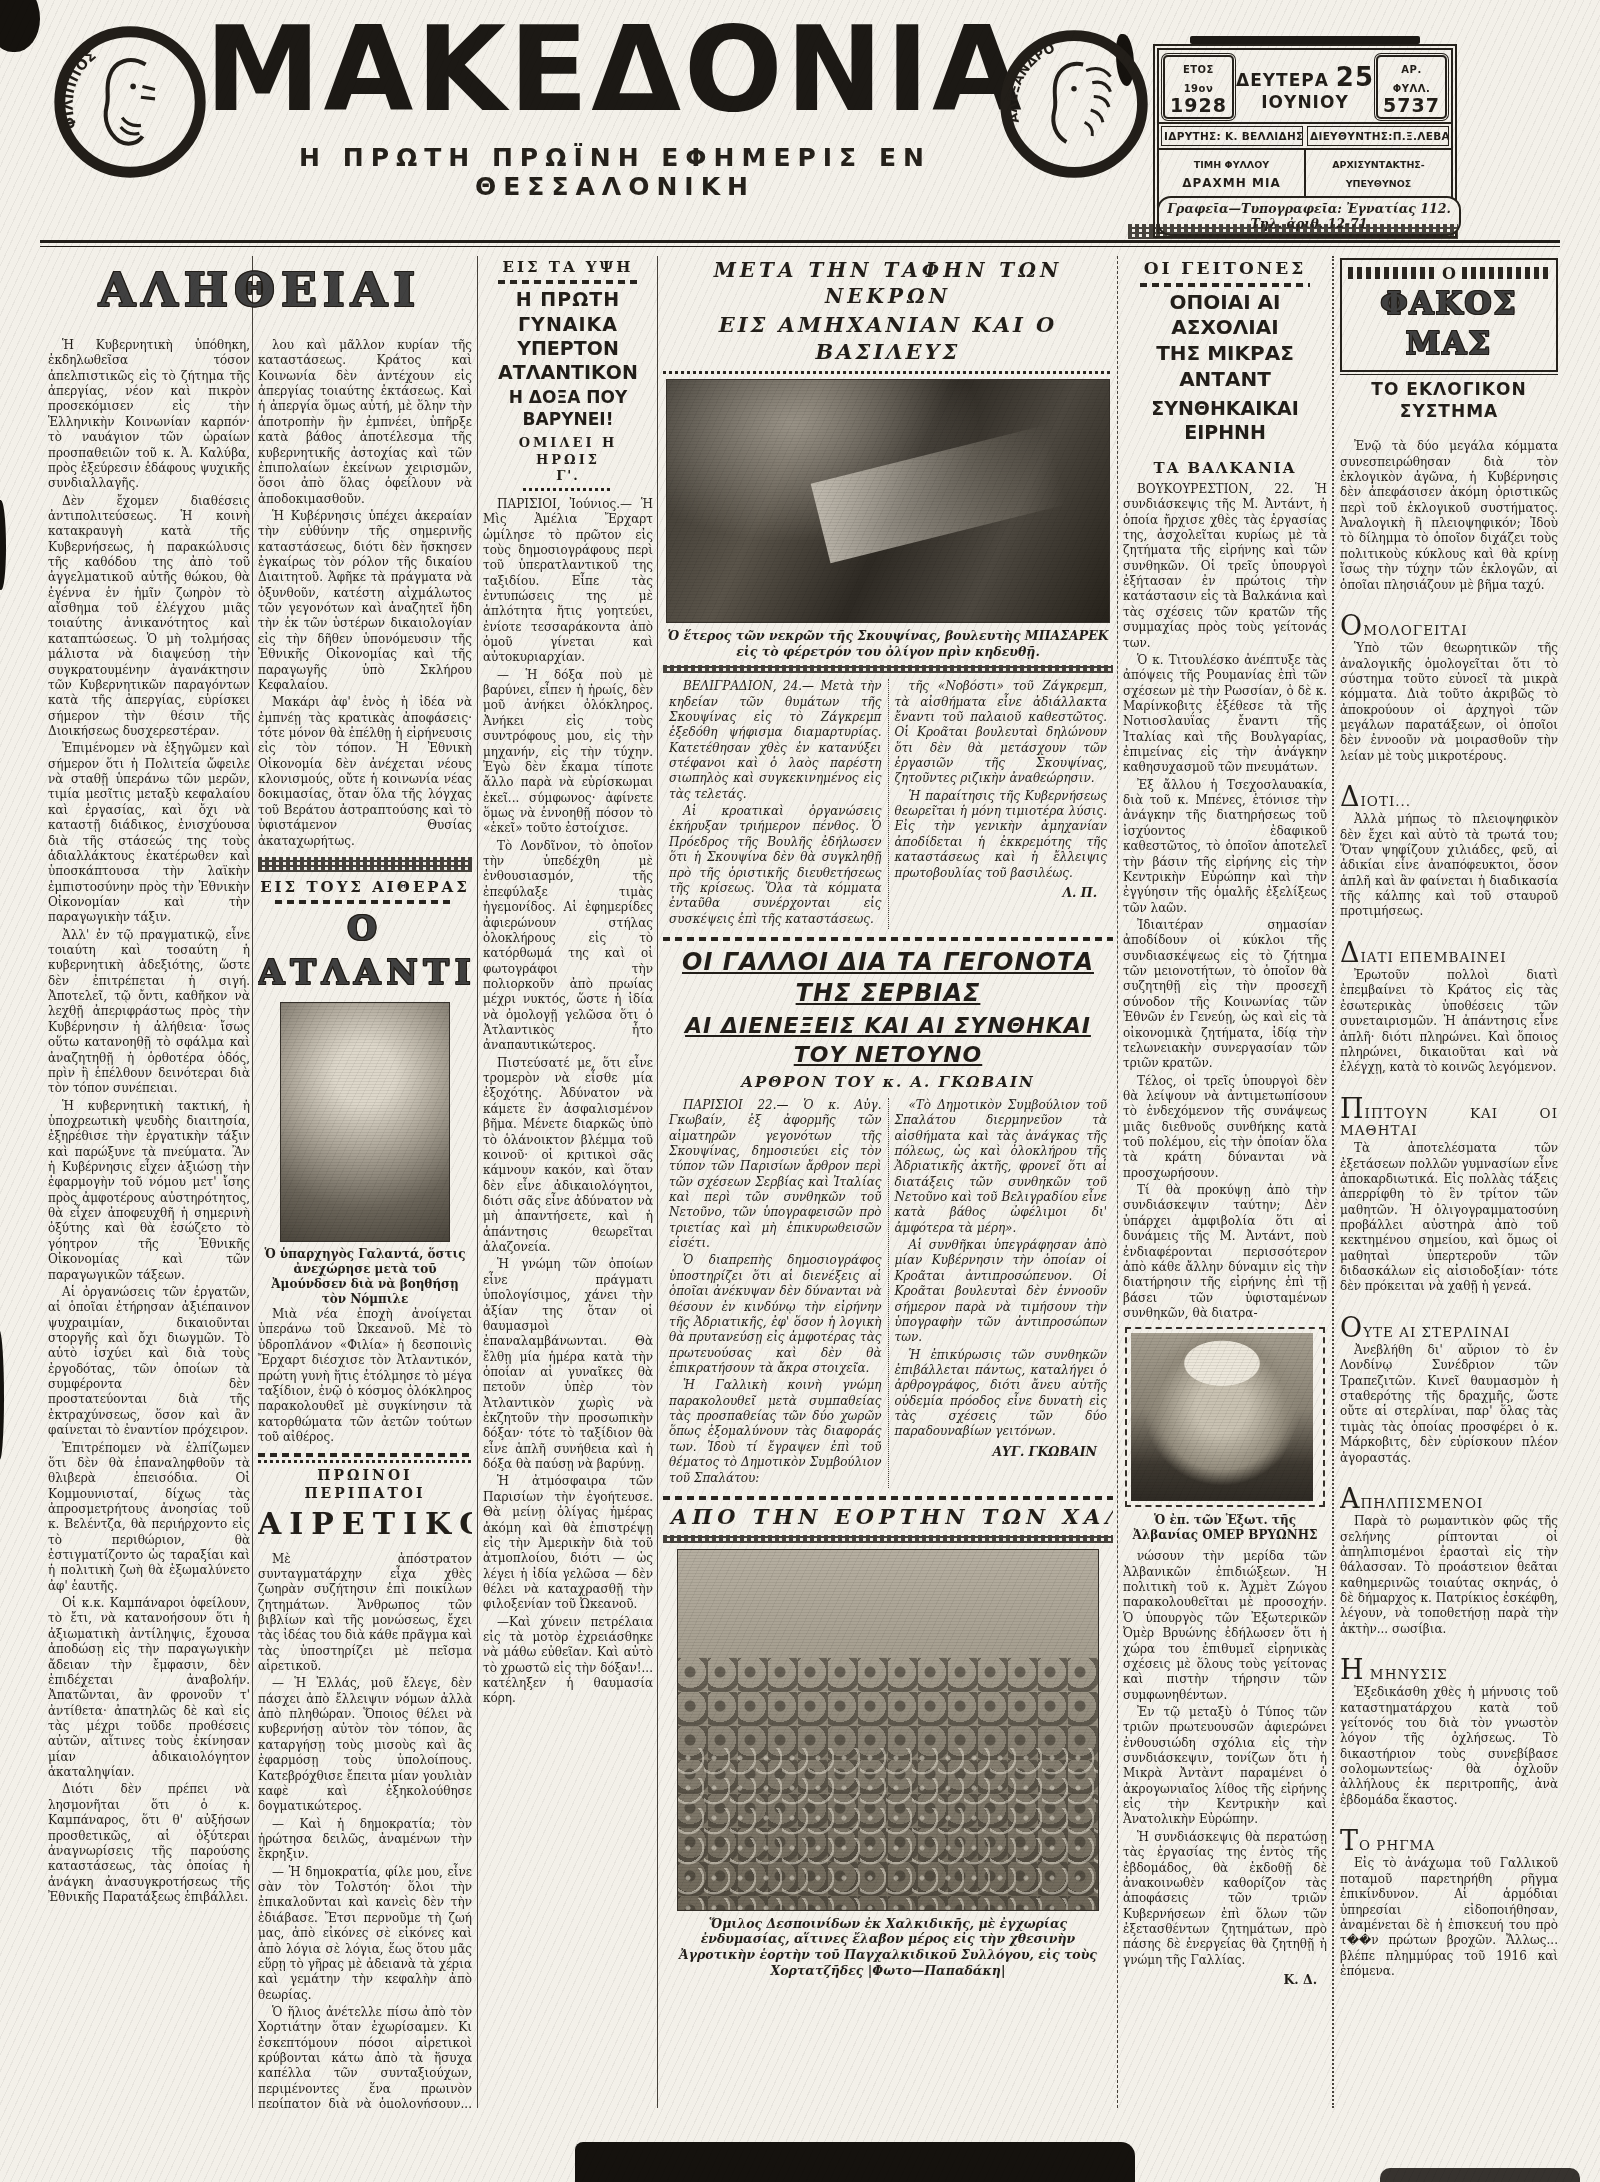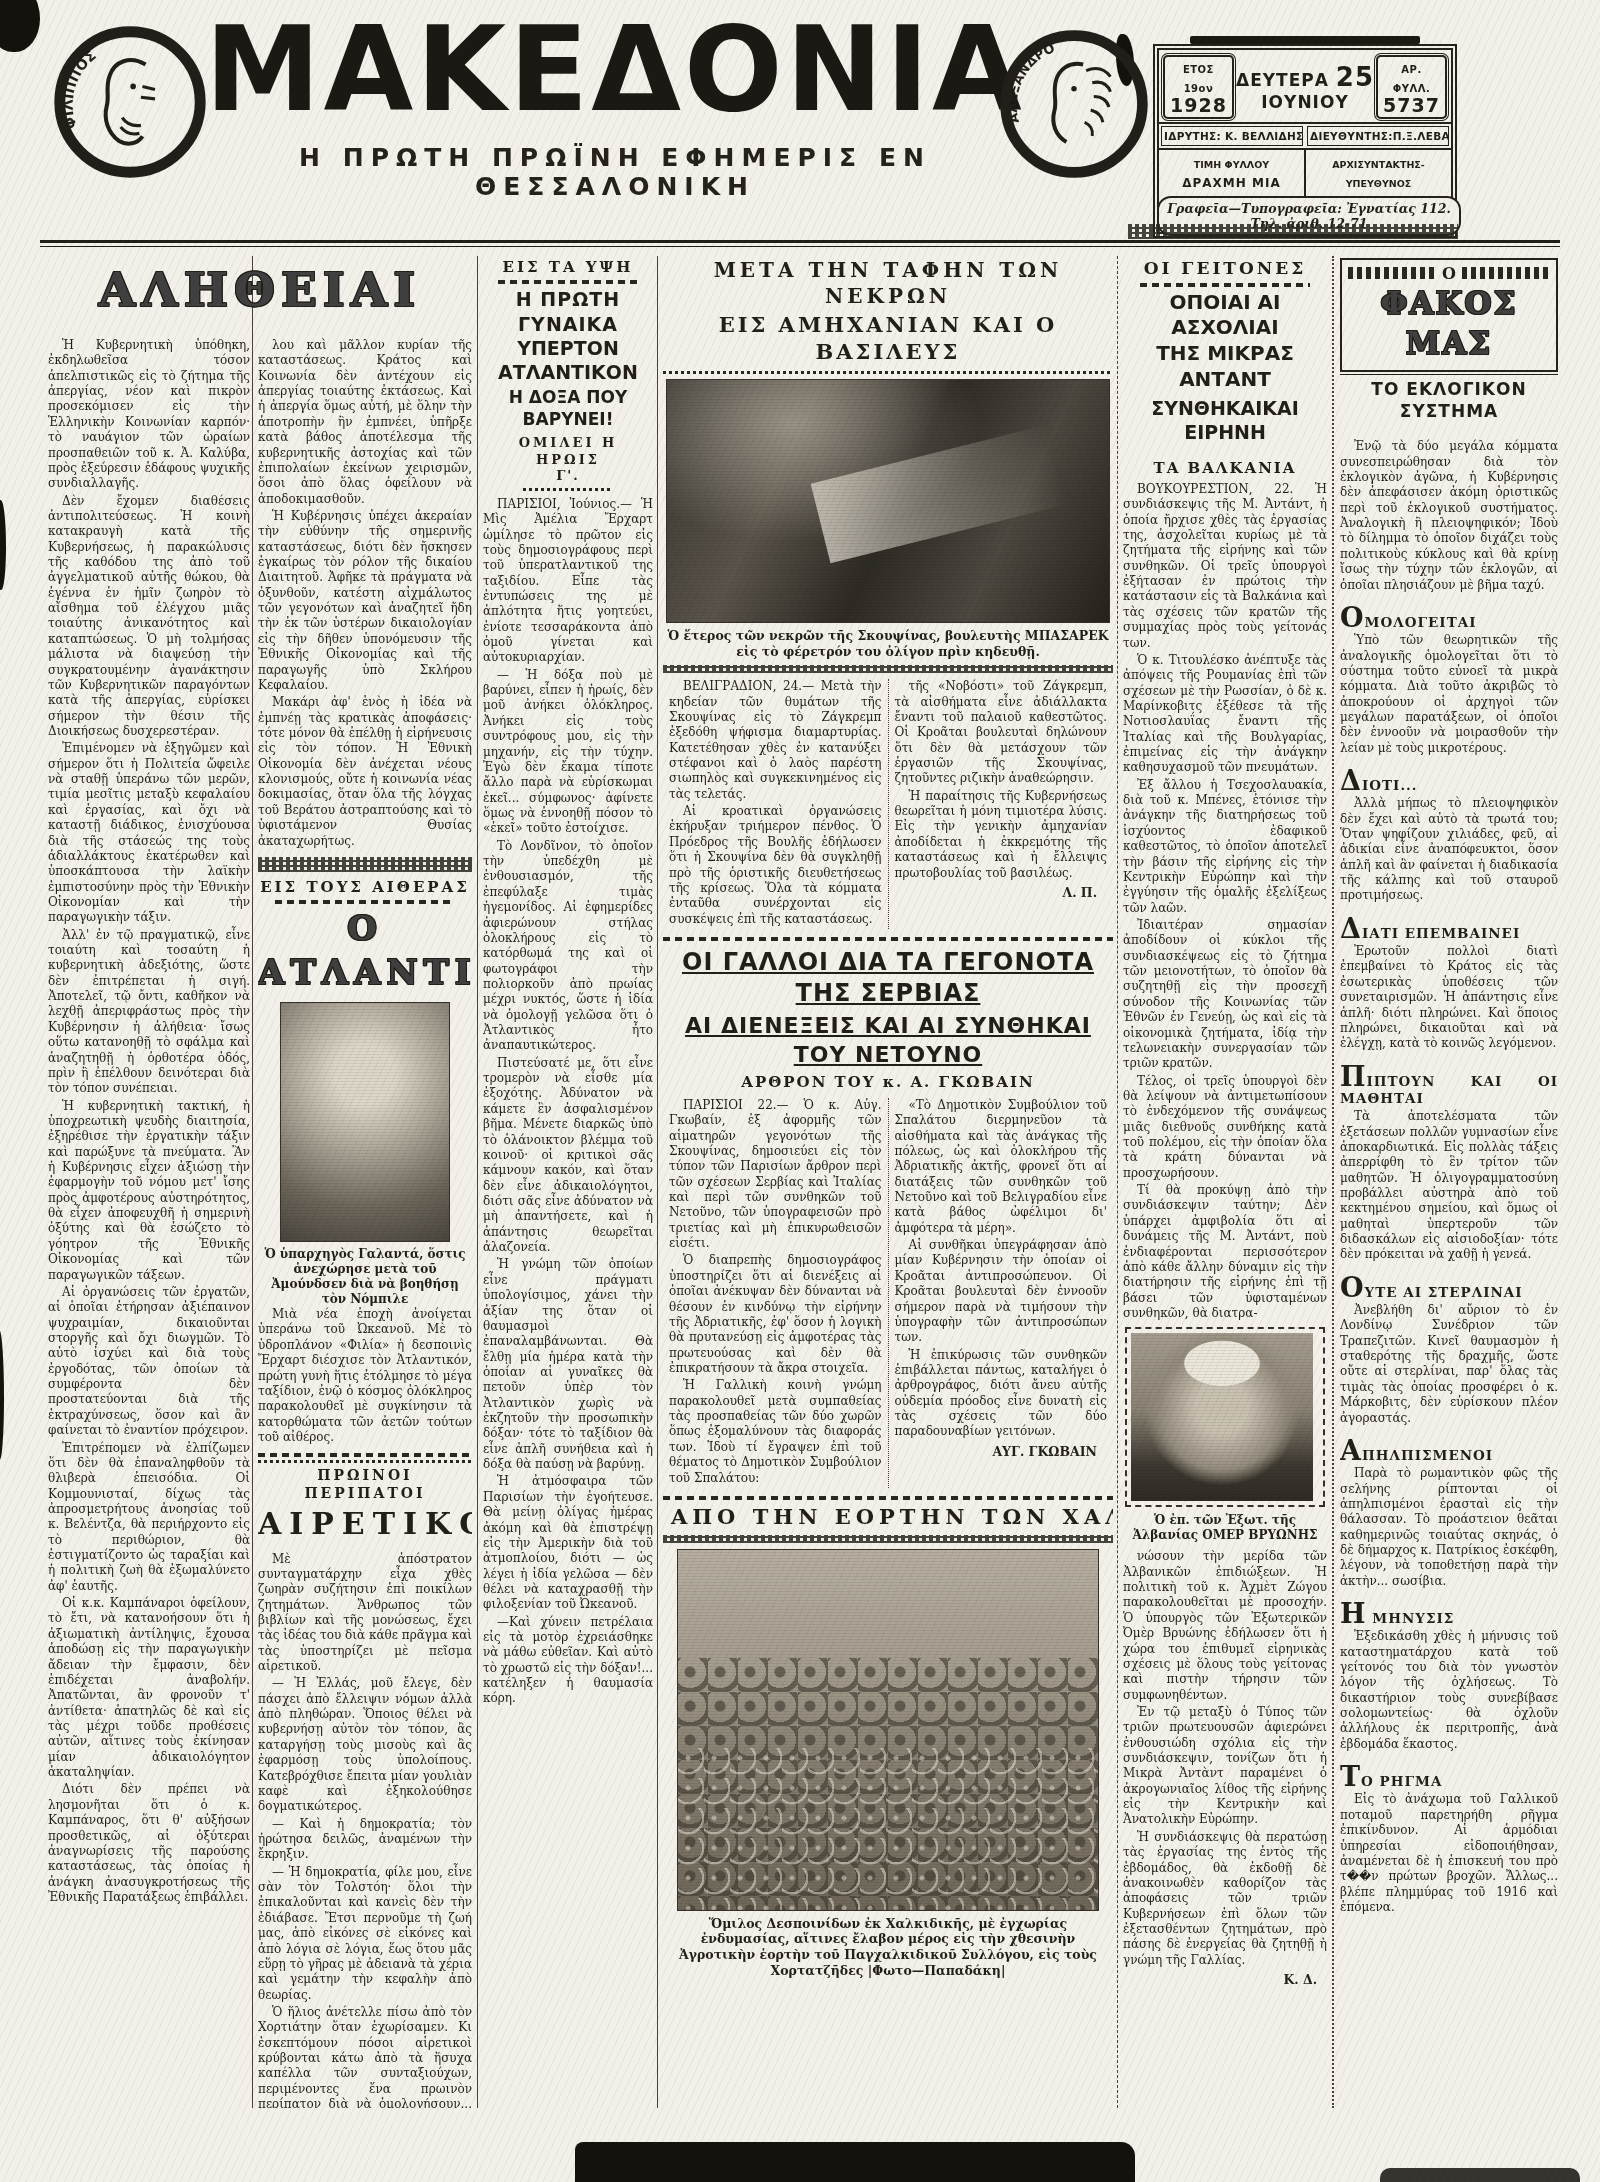--- a/index.html
+++ b/index.html
@@ -63,21 +63,21 @@
       background:repeating-linear-gradient(0deg,rgba(20,16,10,.08) 0 1px,transparent 1px 3px);}
   .caption{font-size:12.5px;font-weight:bold;text-align:center;line-height:1.25;margin-top:5px;}
   .twocol{display:flex;}
   .twocol .sub{flex:1;padding:0 6px;}
   .twocol .sub+.sub{border-left:1px dotted #46413a;}
   
   .fakos-box{border:2px solid #25211b;box-shadow:0 0 0 2px #f3f0e9,0 0 0 3px #25211b;
       padding:4px 4px 6px;text-align:center;}
   .fak-orn{height:12px;margin:0 2px 2px;
       background:repeating-linear-gradient(90deg,#2a2620 0 5px,transparent 5px 9px);}
-  .item-head{font-weight:bold;font-size:13.5px;letter-spacing:1px;margin:14px 0 2px;text-indent:0;}
+  .item-head{font-weight:normal;font-size:13.5px;letter-spacing:1px;margin:22px 0 2px;text-indent:0;}
   .item-head::first-letter{font-size:27px;line-height:.8;}
   .artifact{position:absolute;background:#15120e;border-radius:45% 55% 50% 50%;}
   .eorti-head{display:flex;align-items:center;gap:8px;}
   .eorti-head .bar{flex:1;height:8px;opacity:.8;
       background:repeating-linear-gradient(90deg,#2a2620 0 3px,transparent 3px 6px),
                  repeating-linear-gradient(0deg,#2a2620 0 2px,transparent 2px 4px);}
 </style>
 </head>
 <body>
 
@@ -228,21 +228,21 @@
     <p>ΠΑΡΙΣΙΟΙ, Ἰούνιος.— Ἡ Μὶς Ἀμέλια Ἔρχαρτ ὡμίλησε τὸ πρῶτον εἰς τοὺς δημοσιογράφους περὶ τοῦ ὑπερατλαντικοῦ της ταξιδίου. Εἶπε τὰς ἐντυπώσεις της μὲ ἁπλότητα ἥτις γοητεύει, ἐνίοτε τεσσαράκοντα ἀπὸ ὁμοῦ γίνεται καὶ αὐτοκυριαρχίαν.</p>
         <p>— Ἡ δόξα ποὺ μὲ βαρύνει, εἶπεν ἡ ἡρωίς, δὲν μοῦ ἀνήκει ὁλόκληρος. Ἀνήκει εἰς τοὺς συντρόφους μου, εἰς τὴν μηχανήν, εἰς τὴν τύχην. Ἐγὼ δὲν ἔκαμα τίποτε ἄλλο παρὰ νὰ εὑρίσκωμαι ἐκεῖ... σύμφωνος· ἀφίνετε ὅμως νὰ ἐννοηθῇ πόσον τὸ «ἐκεῖ» τοῦτο ἐστοίχισε.</p>
         <p>Τὸ Λονδῖνον, τὸ ὁποῖον τὴν ὑπεδέχθη μὲ ἐνθουσιασμόν, τῆς ἐπεφύλαξε τιμὰς ἡγεμονίδος. Αἱ ἐφημερίδες ἀφιερώνουν στήλας ὁλοκλήρους εἰς τὸ κατόρθωμά της καὶ οἱ φωτογράφοι τὴν πολιορκοῦν ἀπὸ πρωίας μέχρι νυκτός, ὥστε ἡ ἰδία νὰ ὁμολογῇ γελῶσα ὅτι ὁ Ἀτλαντικὸς ἦτο ἀναπαυτικώτερος.</p>
         <p>Πιστεύσατέ με, ὅτι εἶνε τρομερὸν νὰ εἶσθε μία ἐξοχότης. Ἀδύνατον νὰ κάμετε ἓν ἀσφαλισμένον βῆμα. Μένετε διαρκῶς ὑπὸ τὸ ὁλάνοικτον βλέμμα τοῦ κοινοῦ· οἱ κριτικοὶ σᾶς κάμνουν κακόν, καὶ ὅταν δὲν εἶνε ἀδικαιολόγητοι, διότι σᾶς εἶνε ἀδύνατον νὰ μὴ ἀπαντήσετε, καὶ ἡ ἀπάντησις θεωρεῖται ἀλαζονεία.</p>
         <p>Ἡ γνώμη τῶν ὁποίων εἶνε πράγματι ὑπολογίσιμος, χάνει τὴν ἀξίαν της ὅταν οἱ θαυμασμοὶ ἐπαναλαμβάνωνται. Θὰ ἔλθῃ μία ἡμέρα κατὰ τὴν ὁποίαν αἱ γυναῖκες θὰ πετοῦν ὑπὲρ τὸν Ἀτλαντικὸν χωρὶς νὰ ἐκζητοῦν τὴν προσωπικὴν δόξαν· τότε τὸ ταξίδιον θὰ εἶνε ἁπλῆ συνήθεια καὶ ἡ δόξα θὰ παύσῃ νὰ βαρύνῃ.</p>
         <p>Ἡ ἀτμόσφαιρα τῶν Παρισίων τὴν ἐγοήτευσε. Θὰ μείνῃ ὀλίγας ἡμέρας ἀκόμη καὶ θὰ ἐπιστρέψῃ εἰς τὴν Ἀμερικὴν διὰ τοῦ ἀτμοπλοίου, διότι — ὡς λέγει ἡ ἰδία γελῶσα — δὲν θέλει νὰ καταχρασθῇ τὴν φιλοξενίαν τοῦ Ὠκεανοῦ.</p>
         <p>—Καὶ χύνειν πετρέλαια εἰς τὰ μοτὸρ ἐχρειάσθηκε νὰ μάθω εὐθεῖαν. Καὶ αὐτὸ τὸ χρωστῶ εἰς τὴν δόξαν!... κατέληξεν ἡ θαυμασία κόρη.</p>
       </div>
   </div>
 
-  <div class="col" style="left:663px;width:450px;">
+  <div class="col" style="left:663px;width:450px;font-style:italic;">
     <div class="serifhead" style="font-size:20px;letter-spacing:4px;">ΜΕΤΑ ΤΗΝ ΤΑΦΗΝ ΤΩΝ ΝΕΚΡΩΝ</div>
     <div class="serifhead" style="font-size:21px;letter-spacing:3px;margin-top:3px;">ΕΙΣ ΑΜΗΧΑΝΙΑΝ ΚΑΙ Ο ΒΑΣΙΛΕΥΣ</div>
     <div class="dotline" style="width:100%;margin:5px 0;"></div>
     <div class="photo" style="width:442px;height:242px;margin:0 auto;
         background:radial-gradient(ellipse at 28% 18%,rgba(205,198,185,.55),transparent 42%),
                    linear-gradient(115deg,#3a362f 0%,#5a544a 28%,#2e2a24 52%,#4d4840 74%,#26221b 100%);">
       <div style="position:absolute;left:34%;top:30%;width:55%;height:34%;transform:rotate(-14deg);
           background:linear-gradient(90deg,rgba(222,216,204,.75),rgba(150,144,132,.4) 70%,transparent);"></div>
     </div>
     <div class="caption">Ὁ ἕτερος τῶν νεκρῶν τῆς Σκουψίνας, βουλευτὴς ΜΠΑΣΑΡΕΚ εἰς τὸ φέρετρόν του ὀλίγον πρὶν κηδευθῇ.</div>

